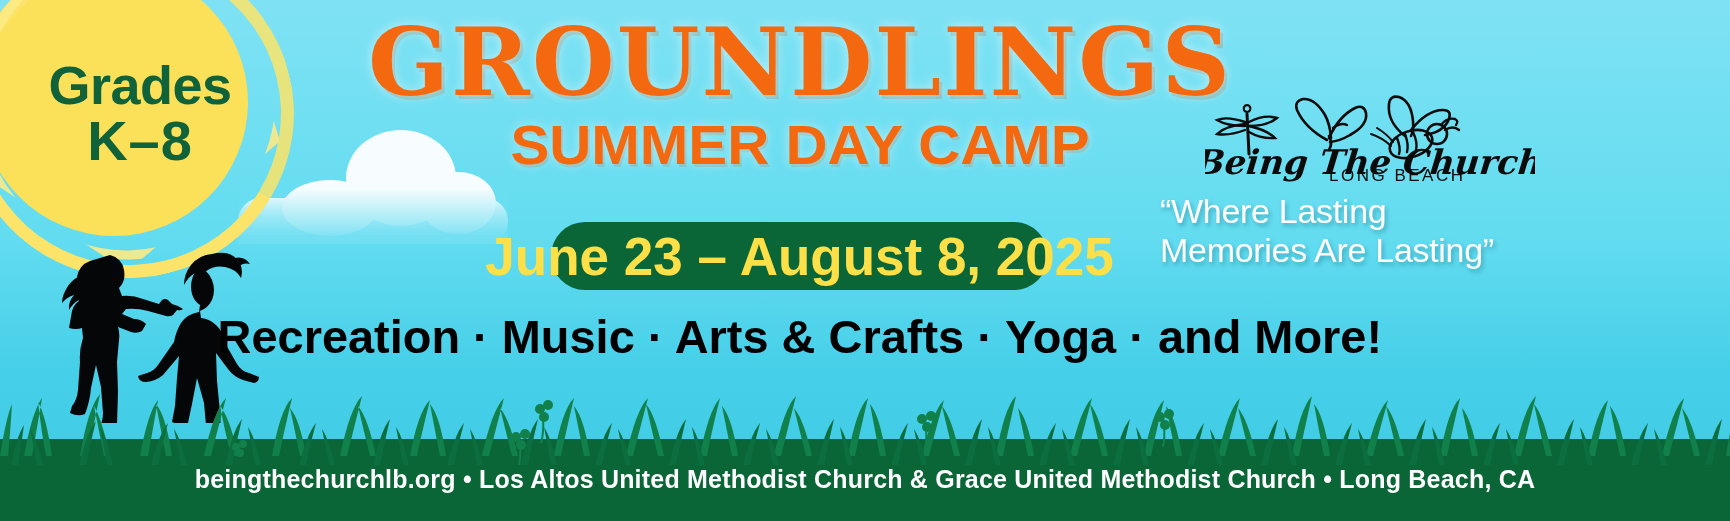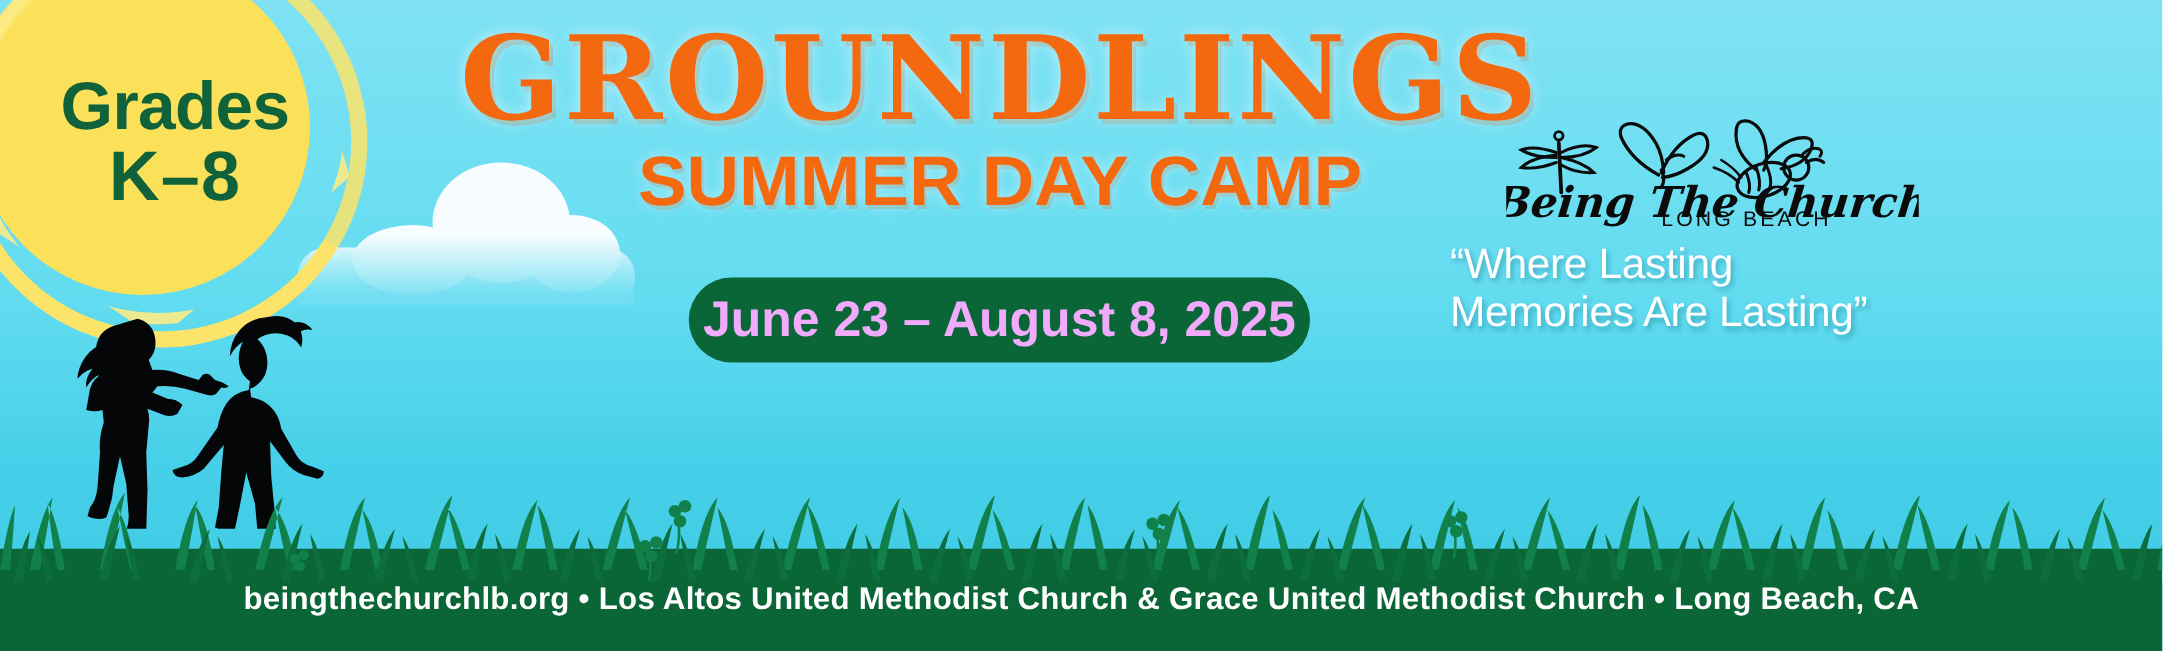--- a/index.html
+++ b/index.html
@@ -115,23 +115,23 @@
   #date-pill{
     position:absolute;
     left:551px; top:222px;
     width:497px; height:68px;
     border-radius:34px;
     background:#0a6636;
     display:flex; align-items:center; justify-content:center;
     z-index:6;
   }
   #date-pill .date-text{
-    color:#f0abfc;
-    font-weight:bold;
-    font-size:40px;
+    color:#fde047;
+    font-weight:bold;
+    font-size:53px;
     letter-spacing:0px;
     white-space:nowrap;
   }
 
   
   #activities{
     position:absolute;
     left:0; top:310px; width:1600px;
     text-align:center;
     z-index:6;
@@ -233,20 +233,23 @@
 
   <div id="title-block">
     <div id="main-title">GROUNDLINGS</div>
     <div id="sub-title">SUMMER DAY CAMP</div>
   </div>
 
   <div id="date-pill">
     <span class="date-text">June 23 – August 8, 2025</span>
   </div>
 
+  <div id="activities">
+    <span class="act-text">Recreation · Music · Arts &amp; Crafts · Yoga · and More!</span>
+  </div>
 
   <div id="logo-block">
     <svg width="330" height="110" viewBox="0 0 330 110">
       <g fill="none" stroke="#0b0b0b" stroke-width="2.4" stroke-linecap="round">
 
         <g>
           <path d="M40 44 q-18 -6 -28 -2 q10 6 28 6"></path>
           <path d="M40 46 q-20 2 -28 10 q12 2 28 -4"></path>
           <path d="M44 44 q16 -8 28 -4 q-10 8 -28 8"></path>
           <path d="M44 48 q18 4 26 12 q-14 1 -26 -6"></path>

